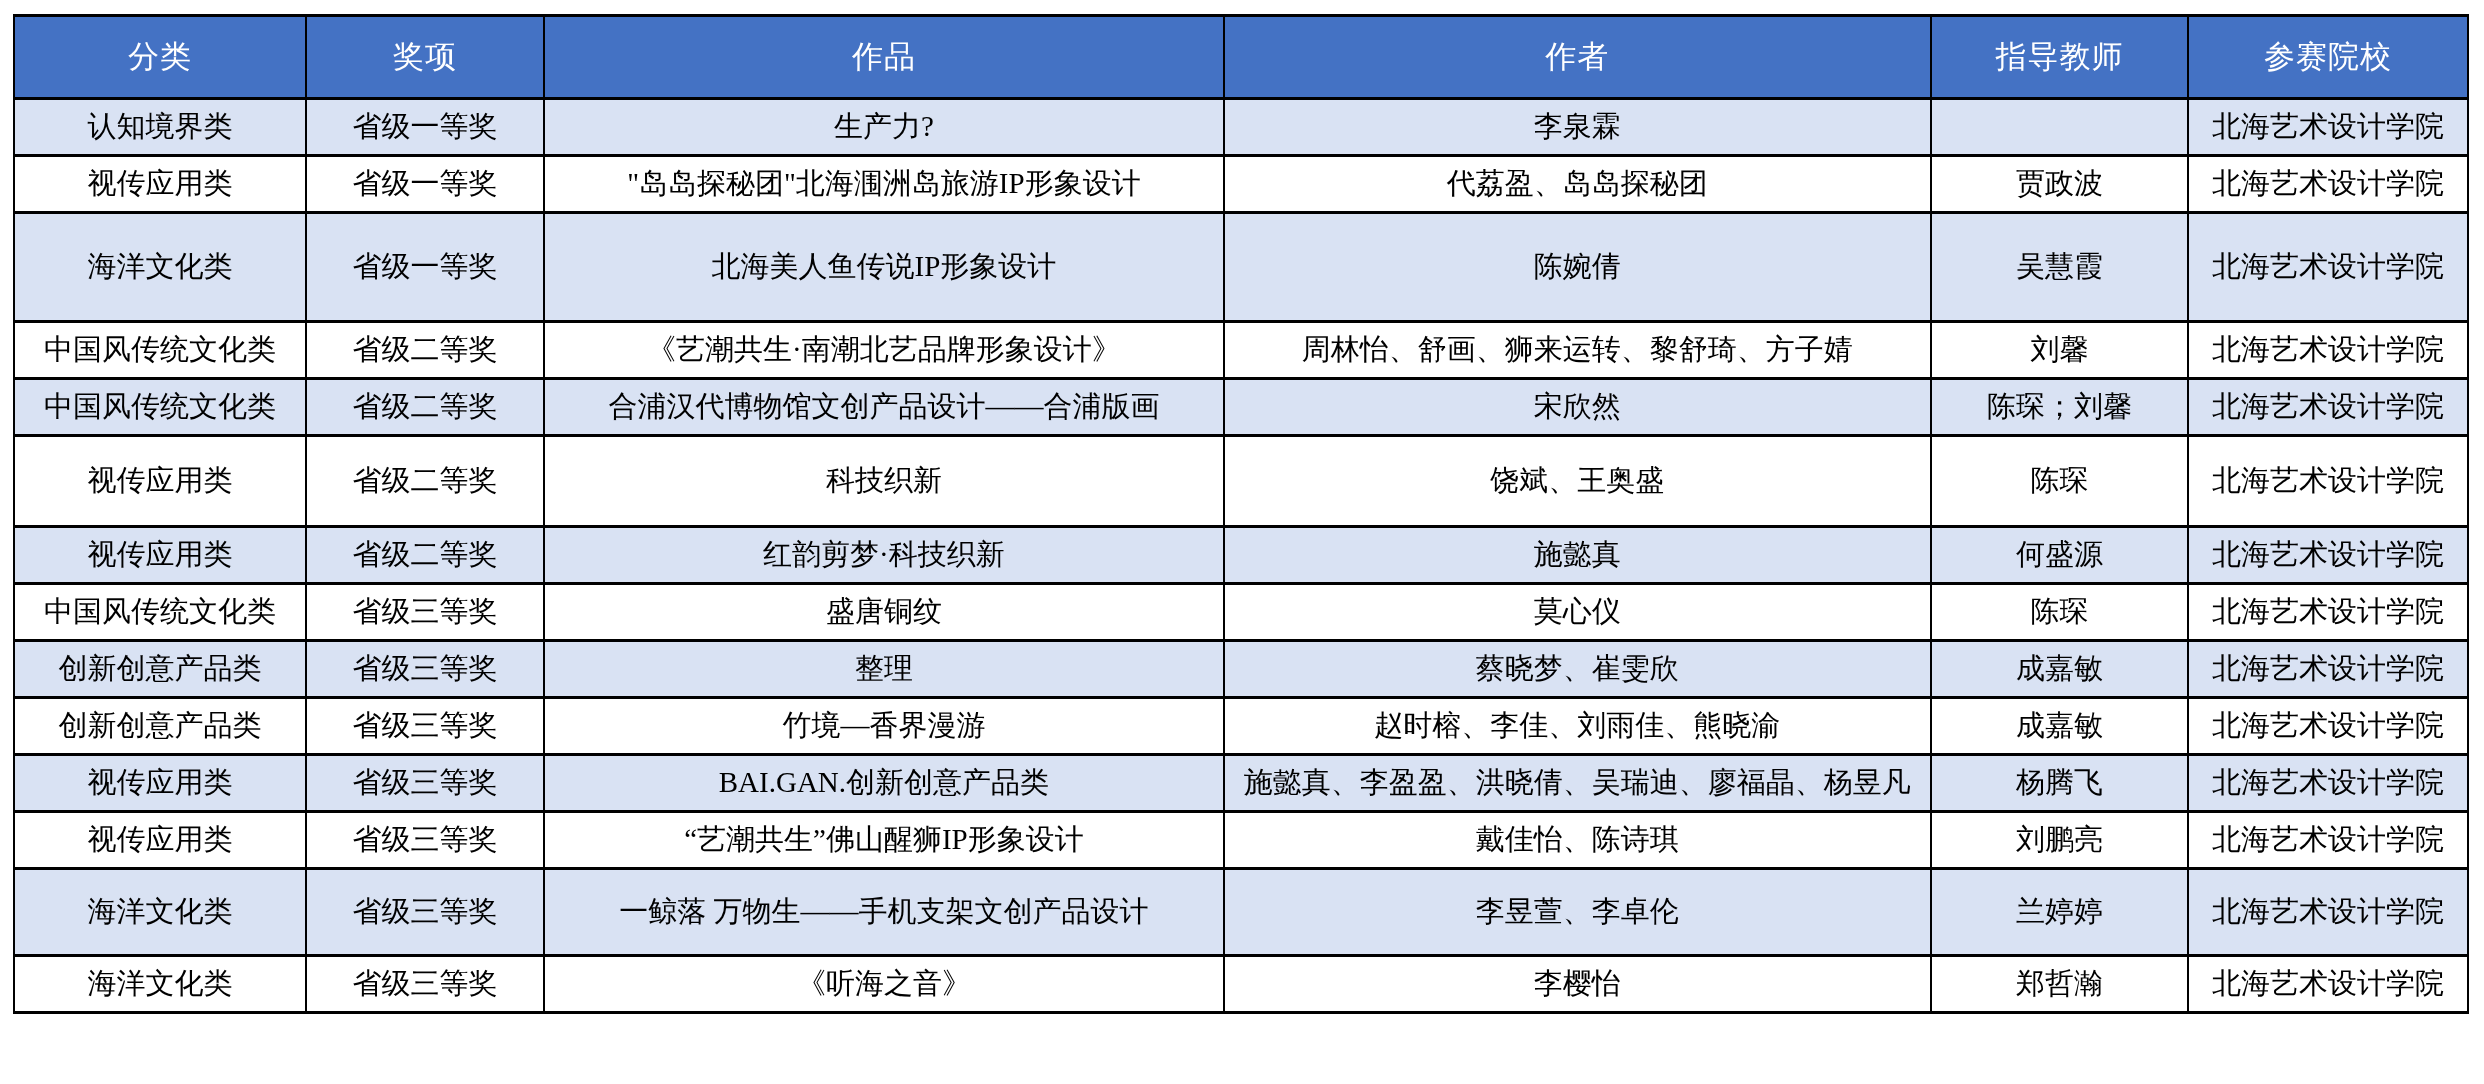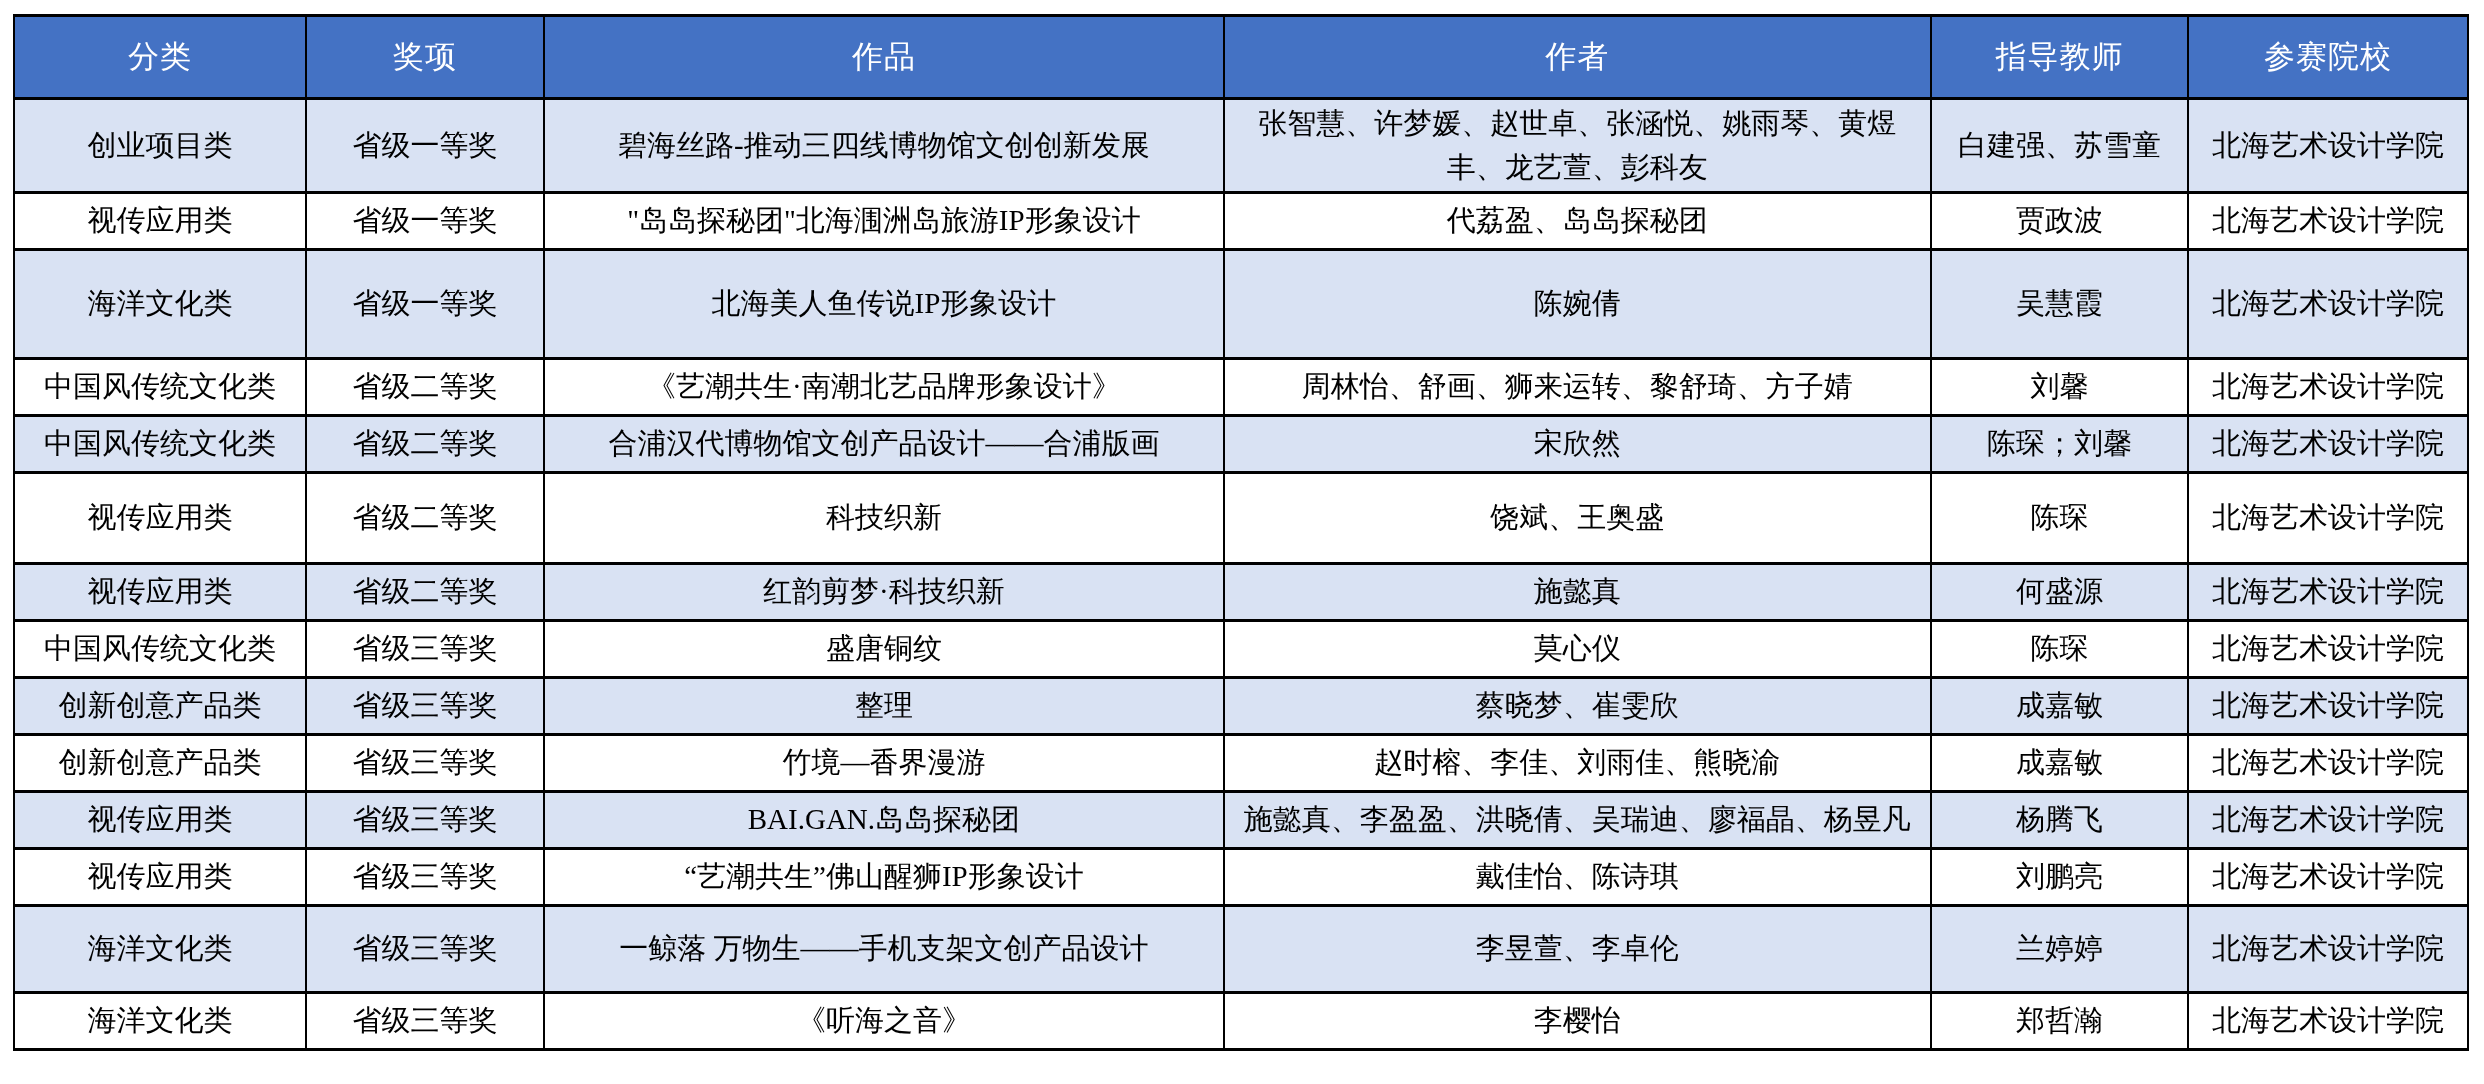--- a/index.html
+++ b/index.html
@@ -83,25 +83,25 @@
           <th>分类</th>
           <th>奖项</th>
           <th>作品</th>
           <th>作者</th>
           <th>指导教师</th>
           <th>参赛院校</th>
         </tr>
     </thead>
     <tbody>
         <tr>
-          <td>创业项目类</td>
+          <td>认知境界类</td>
           <td>省级一等奖</td>
-          <td>碧海丝路-推动三四线博物馆文创创新发展</td>
-          <td>张智慧、许梦媛、赵世卓、张涵悦、姚雨琴、黄煜丰、龙艺萱、彭科友</td>
-          <td>白建强、苏雪童</td>
+          <td>生产力?</td>
+          <td>李泉霖</td>
+          <td></td>
           <td>北海艺术设计学院</td>
         </tr>
         <tr>
           <td>视传应用类</td>
           <td>省级一等奖</td>
           <td>"岛岛探秘团"北海涠洲岛旅游IP形象设计</td>
           <td>代荔盈、岛岛探秘团</td>
           <td>贾政波</td>
           <td>北海艺术设计学院</td>
         </tr>
@@ -165,21 +165,21 @@
           <td>创新创意产品类</td>
           <td>省级三等奖</td>
           <td>竹境—香界漫游</td>
           <td>赵时榕、李佳、刘雨佳、熊晓渝</td>
           <td>成嘉敏</td>
           <td>北海艺术设计学院</td>
         </tr>
         <tr>
           <td>视传应用类</td>
           <td>省级三等奖</td>
-          <td>BAI.GAN.岛岛探秘团</td>
+          <td>BAI.GAN.创新创意产品类</td>
           <td>施懿真、李盈盈、洪晓倩、吴瑞迪、廖福晶、杨昱凡</td>
           <td>杨腾飞</td>
           <td>北海艺术设计学院</td>
         </tr>
         <tr>
           <td>视传应用类</td>
           <td>省级三等奖</td>
           <td>“艺潮共生”佛山醒狮IP形象设计</td>
           <td>戴佳怡、陈诗琪</td>
           <td>刘鹏亮</td>

